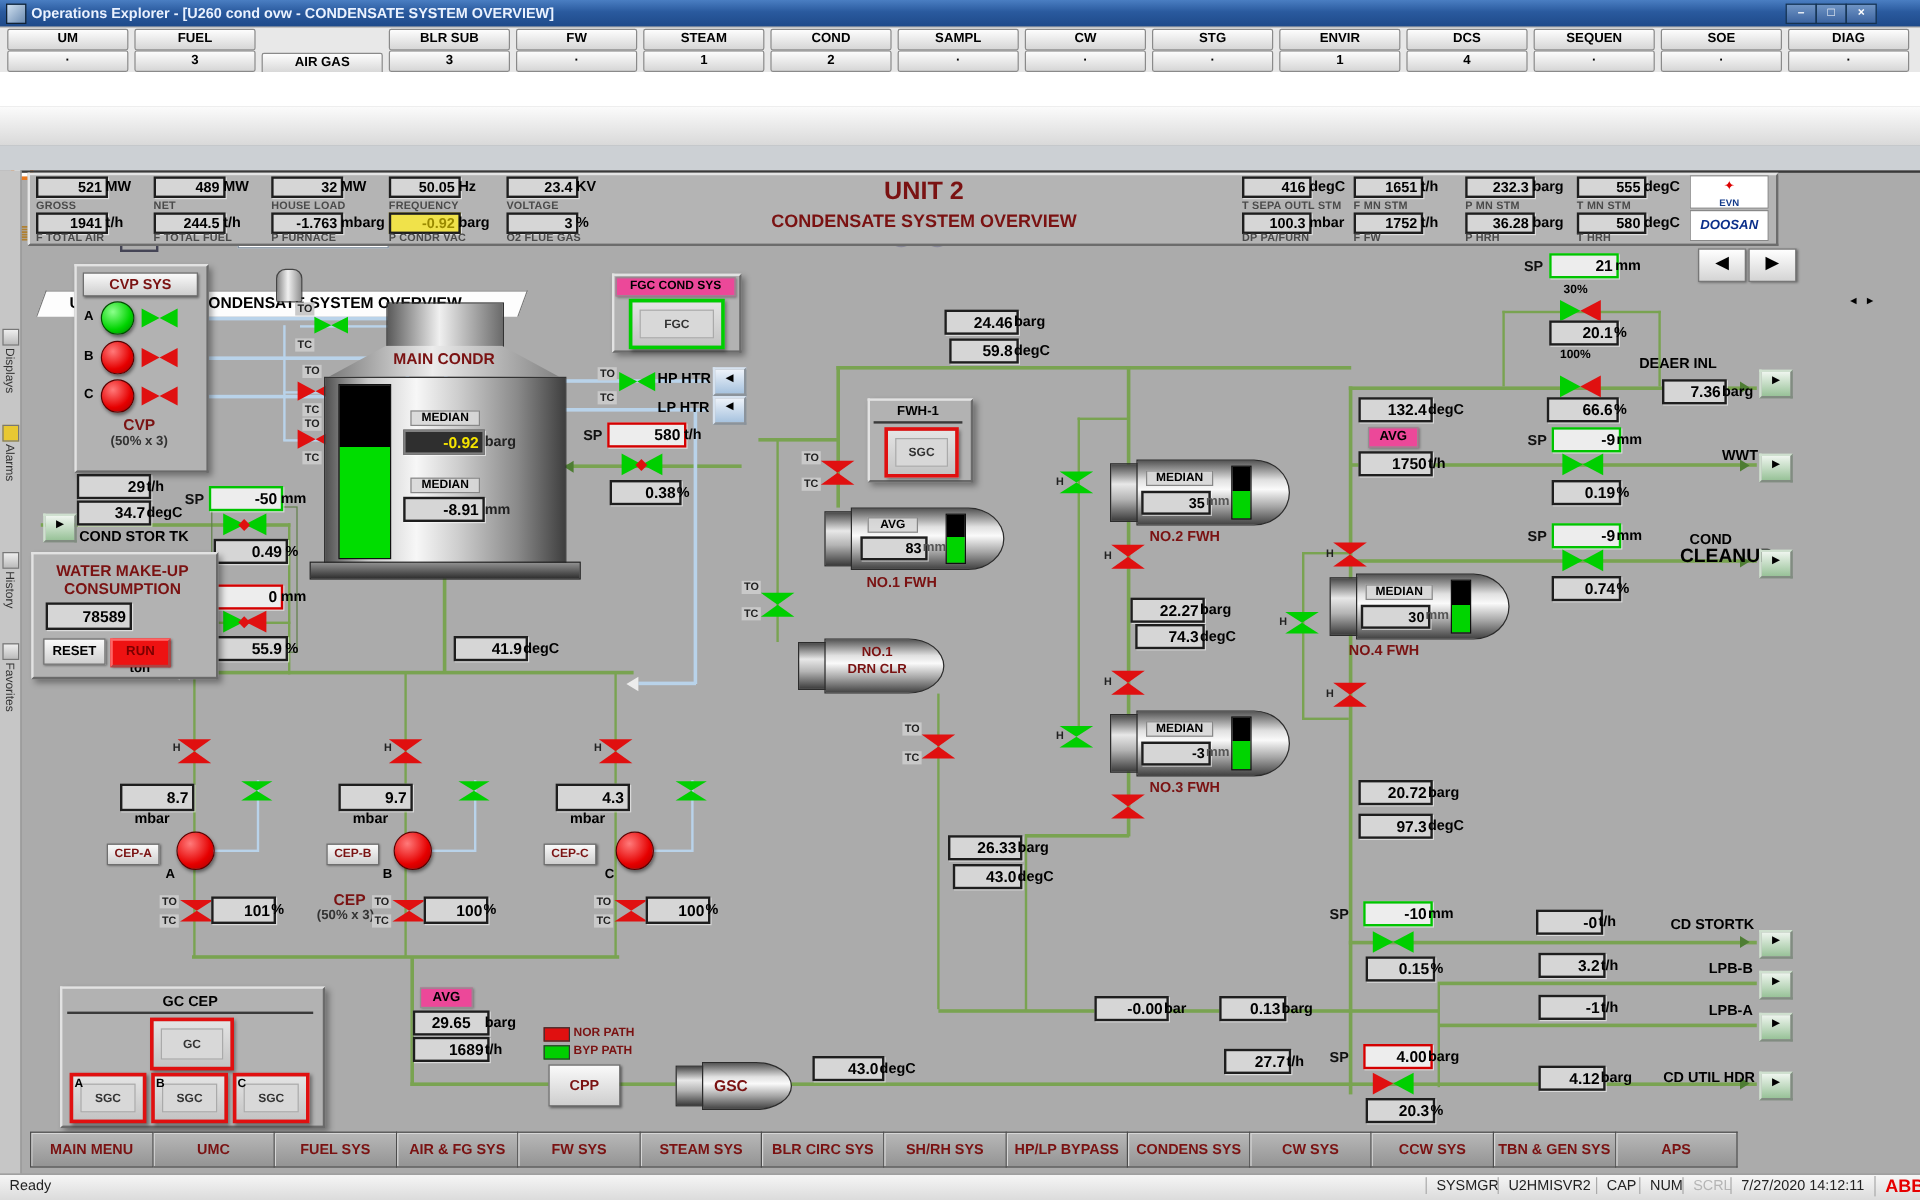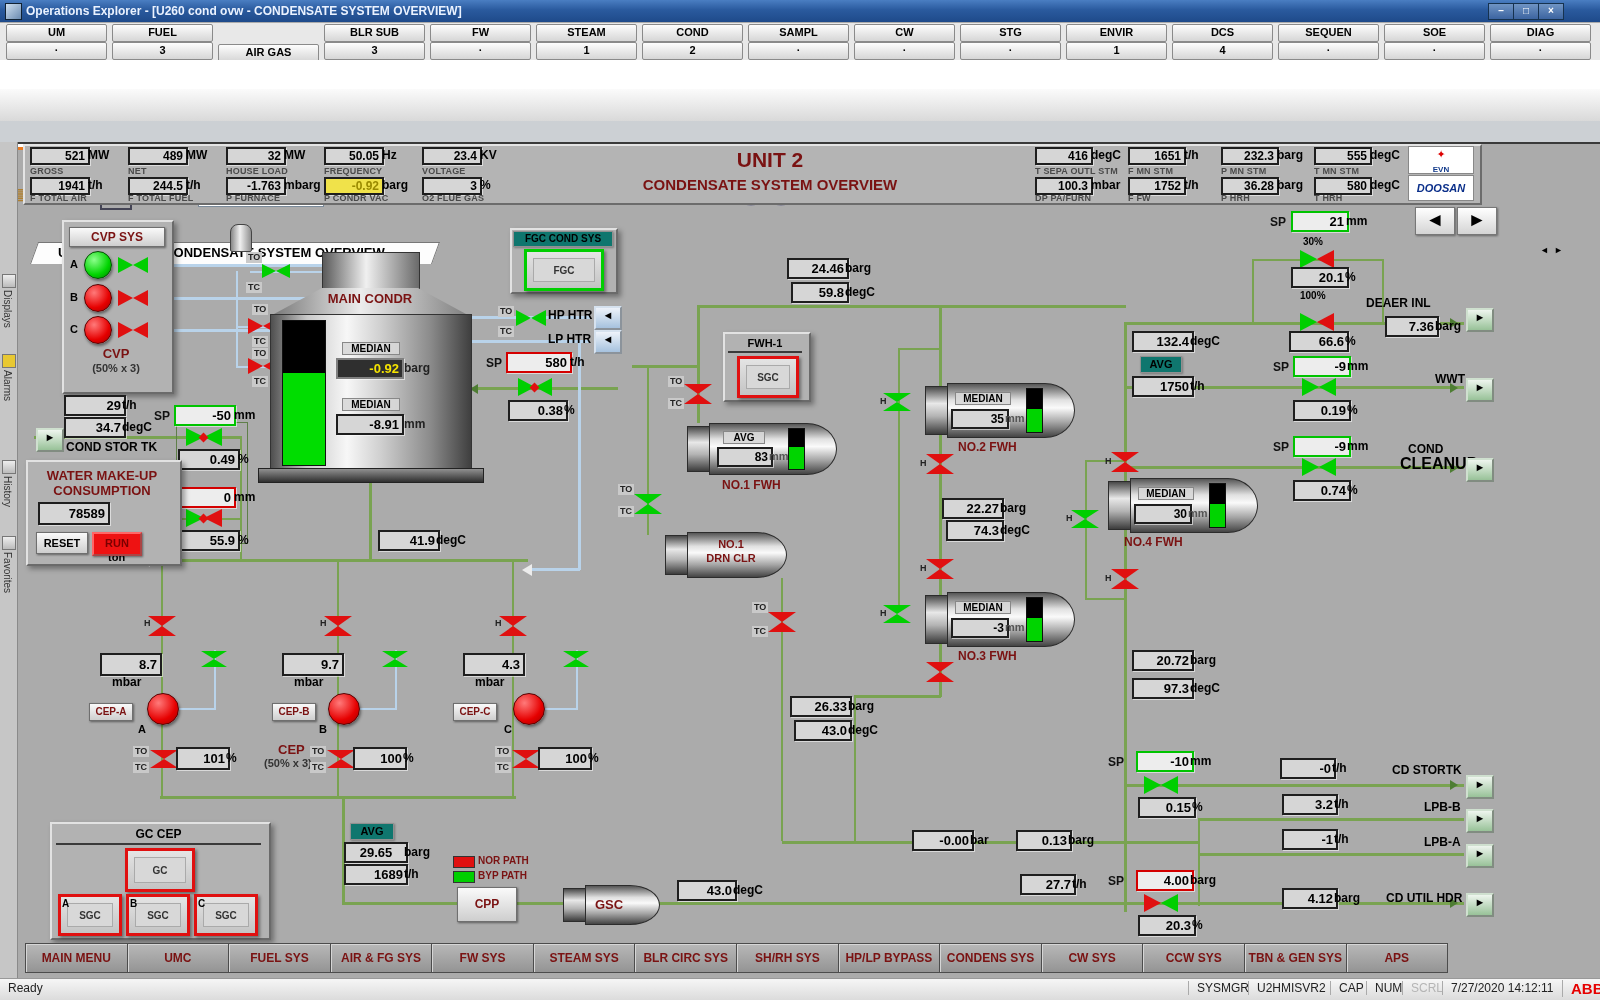--- a/index.html
+++ b/index.html
@@ -42,21 +42,21 @@
   .spr{border-color:#d40000;background:#ededed;}
   .alarmyl{background:#f0e24a;color:#9a8a00;}
   .alarmdark{background:#2f2f2f;color:#f5e400;border-color:#808080;}
   .unit{position:absolute;font-weight:bold;font-size:12px;color:#000;}
   .dim{position:absolute;font-weight:bold;font-size:9px;color:#4a4a4a;letter-spacing:.2px;}
   .dr{color:#7a1212;}
   .logo{position:absolute;left:1408px;width:64px;background:#fff;border:1px solid #888;text-align:center;}
   
   .panel{position:absolute;background:#b2b2b2;border-top:2px solid #e2e2e2;border-left:2px solid #e2e2e2;
     border-right:2px solid #6a6a6a;border-bottom:2px solid #6a6a6a;box-shadow:3px 3px 5px rgba(0,0,0,.35);}
-  .chip{position:absolute;background:#0f766e;border:1px solid #909090;font-weight:bold;text-align:center;box-shadow:1px 1px 2px rgba(0,0,0,.3);}
+  .chip{position:absolute;background:#ec4899;border:1px solid #909090;font-weight:bold;text-align:center;box-shadow:1px 1px 2px rgba(0,0,0,.3);}
   .rbtn{position:absolute;background:linear-gradient(#fafafa,#cecece);border:1px solid #6f6f6f;box-shadow:1px 1px 2px rgba(0,0,0,.45);
     font-weight:bold;text-align:center;}
   .cmd{position:absolute;border:3px solid #e01010;background:linear-gradient(#e4e4e4,#c4c4c4);box-shadow:2px 2px 3px rgba(0,0,0,.4);}
   .cmd.green{border-color:#00ce00;}
   .cmd .face{position:absolute;left:6px;top:6px;right:6px;bottom:6px;background:#d8d8d8;border:1px solid #aaa;
     font-size:10px;font-weight:bold;text-align:center;display:flex;align-items:center;justify-content:center;color:#333;}
   .runbtn{background:#ee1212;color:#7a0000;border:2px outset #f66;}
   .pp{position:absolute;}
   .pg{background:#79a351;}
   .pbl{background:#b9d3ea;}

